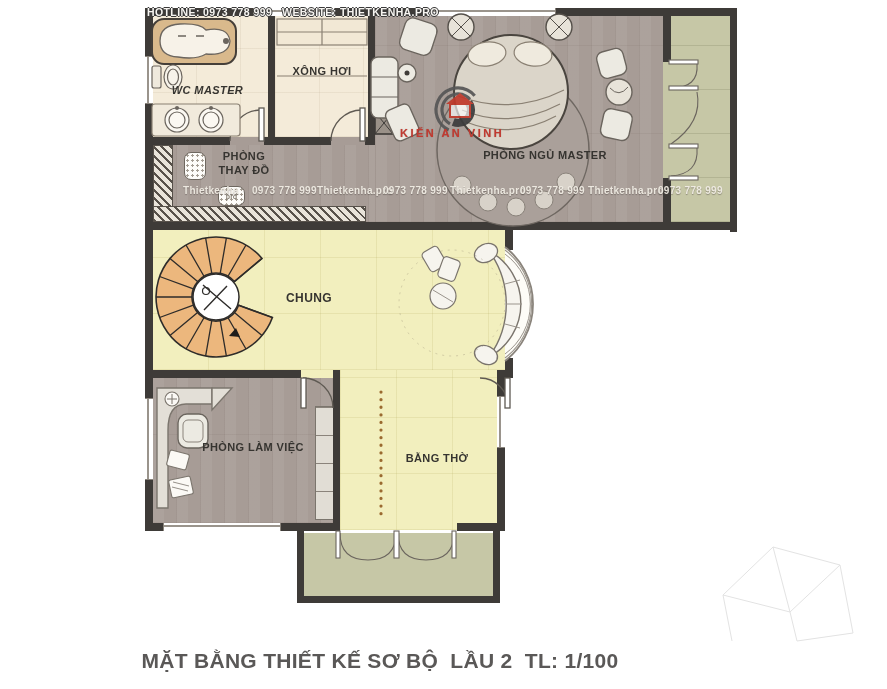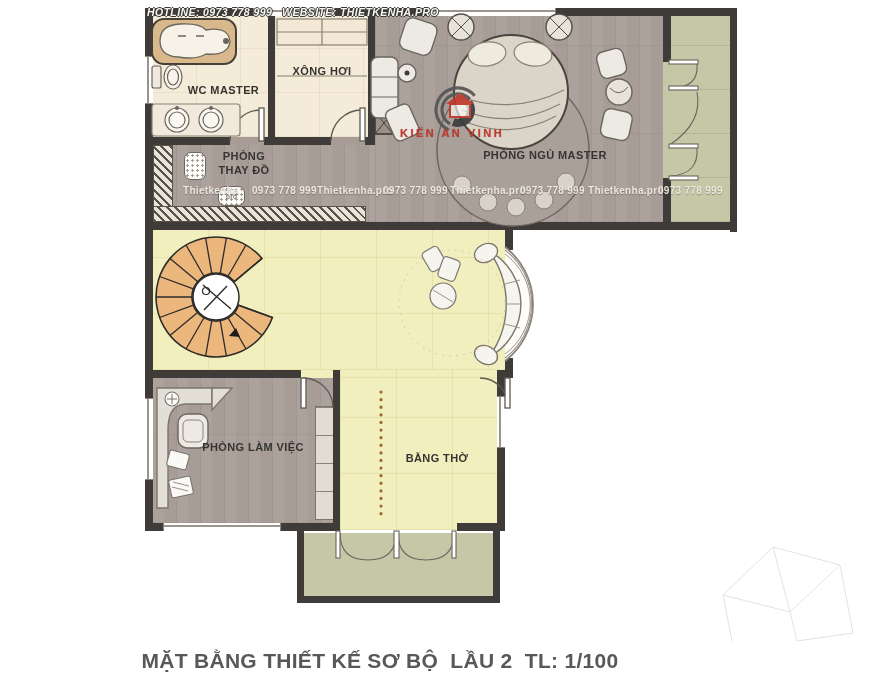--- a/index.html
+++ b/index.html
@@ -40,21 +40,21 @@
            box-sizing:border-box;display:flex;align-items:center;justify-content:center;
            font-size:7px;font-weight:bold;color:#8a8378;}
   .fx{position:absolute;left:0;top:0;z-index:5;}
   
   .room-label{position:absolute;z-index:6;color:#363430;font-weight:bold;font-size:11px;
               letter-spacing:.4px;text-align:center;line-height:1.3;white-space:nowrap;}
   .wm{position:absolute;top:185px;z-index:7;color:rgba(240,236,228,.95);font-size:10px;font-weight:bold;
       letter-spacing:.3px;text-shadow:0 1px 1px rgba(70,65,60,.45);white-space:nowrap;}
   .hotline{position:absolute;left:147px;top:6px;z-index:8;font-size:10.5px;font-weight:bold;color:#f7f5f1;
       letter-spacing:.4px;white-space:pre;
-      text-shadow:-1px 0 0 #3a3a3a,1px 0 0 #3a3a3a,0 -1px 0 #3a3a3a,0 1px 0 #3a3a3a;font-style:italic;}
+      text-shadow:-1px 0 0 #3a3a3a,1px 0 0 #3a3a3a,0 -1px 0 #3a3a3a,0 1px 0 #3a3a3a;}
   .logo-text{position:absolute;left:400px;top:127px;width:124px;z-index:7;text-align:left;font-size:11px;
       font-weight:bold;color:#c23a30;letter-spacing:2.5px;white-space:nowrap;
       text-shadow:0 0 1px rgba(90,20,10,.45);}
   .footer-title{position:absolute;left:0;top:649px;width:760px;z-index:6;text-align:center;font-size:21px;
       font-weight:bold;color:#5a5857;letter-spacing:.3px;white-space:pre;}
 </style>
 </head>
 <body>
 
 <div class="canvas">
@@ -260,28 +260,29 @@
 
     <g opacity=".92">
       <circle cx="458" cy="110" r="22" fill="none" stroke="#565656" stroke-width="3.2" stroke-dasharray="78 61" transform="rotate(115 458 110)"></circle>
       <circle cx="458" cy="110" r="16" fill="none" stroke="#565656" stroke-width="3.2" stroke-dasharray="55 46" transform="rotate(120 458 110)"></circle>
       <circle cx="458" cy="110" r="13" fill="none" stroke="#3c3c3c" stroke-width="8" stroke-dasharray="33 49" transform="rotate(-35 458 110)"></circle>
       <polygon points="446,104 460,93 474,104" fill="#c0392b"></polygon>
       <rect x="450" y="104" width="20" height="13" fill="#ffffff" fill-opacity=".7" stroke="#c0392b" stroke-width="2"></rect>
     </g>
   </svg>
 
-  <div class="room-label" style="left:166px;top:83px;width:115px;"><span>WC MASTER</span></div>
+  <div class="room-label" style="left:150px;top:83px;width:115px;font-style:italic;"><span>WC MASTER</span></div>
   <div class="room-label" style="left:276px;top:64px;width:92px;"><span>XÔNG HƠI</span></div>
   <div class="room-label" style="left:455px;top:148px;width:180px;"><span>PHÒNG  NGỦ MASTER</span></div>
   <div class="room-label" style="left:196px;top:149px;width:96px;">
     <div>PHÒNG</div>
     <div>THAY ĐỒ</div>
   </div>
   <div class="room-label" style="left:228px;top:291px;width:162px;font-size:12px;">
+    <div>CHUNG</div>
   </div>
   <div class="room-label" style="left:172px;top:440px;width:162px;"><span>PHÒNG  LÀM VIỆC</span></div>
   <div class="room-label" style="left:378px;top:451px;width:118px;"><span>BẰNG  THỜ</span></div>
 
   <span class="wm" style="left:183px;">Thietkenha</span>
   <span class="wm" style="left:252px;">0973 778 999</span>
   <span class="wm" style="left:317px;">Thietkenha.pro</span>
   <span class="wm" style="left:383px;">0973 778 999</span>
   <span class="wm" style="left:450px;">Thietkenha.pro</span>
   <span class="wm" style="left:520px;">0973 778 999</span>

